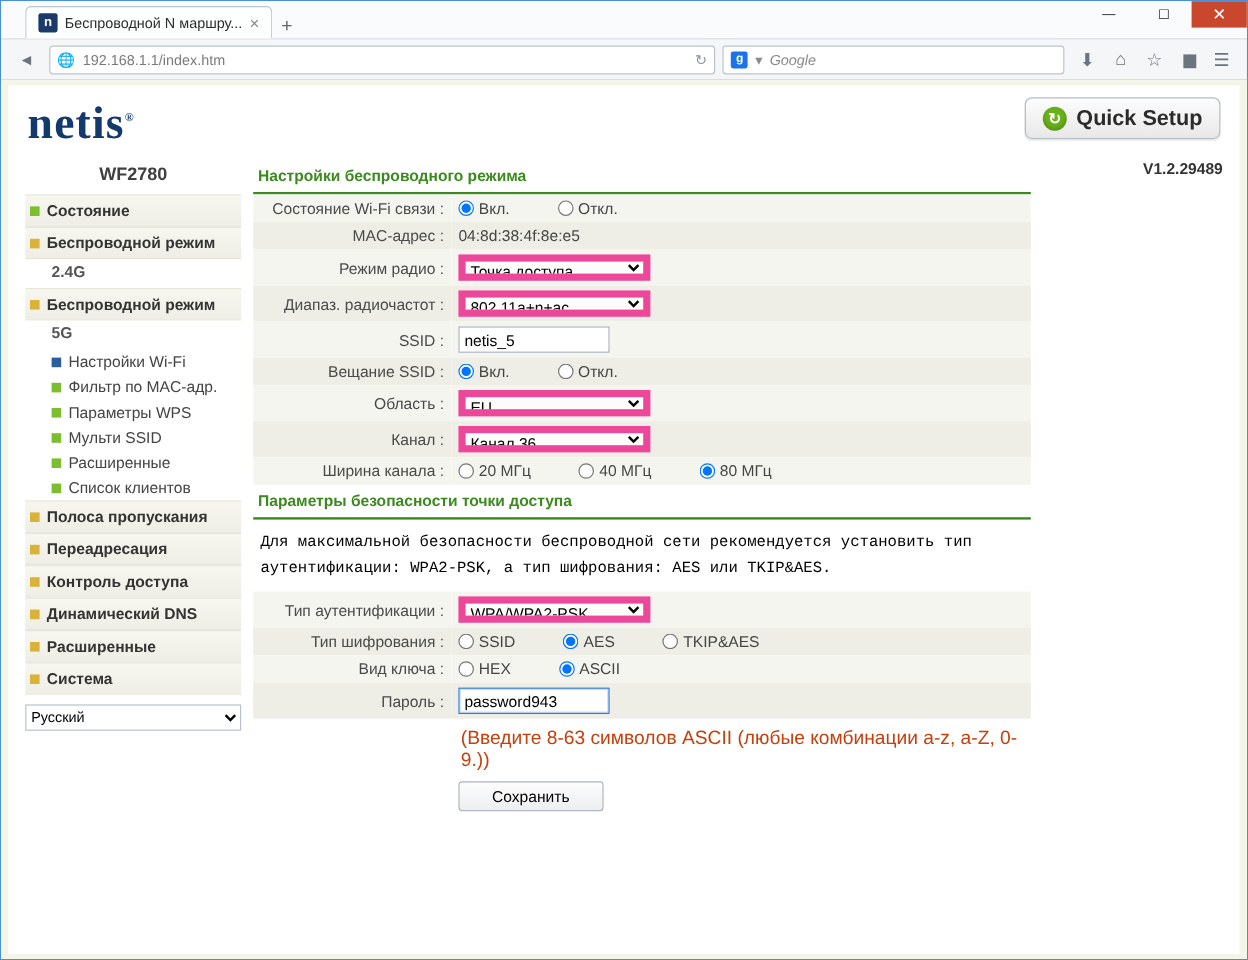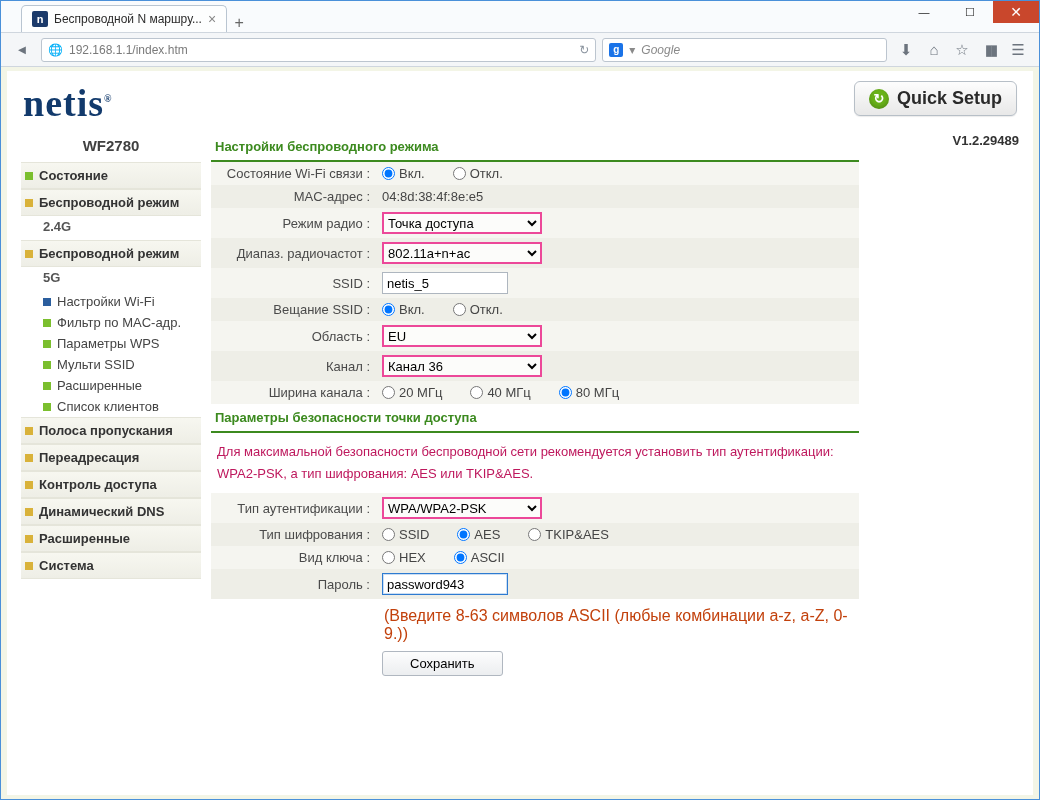--- a/index.html
+++ b/index.html
@@ -62,24 +62,24 @@
   
   .section-title { color: #3c8a1f; font-weight: bold; padding: 6px 4px; border-bottom: 2px solid #3c8a1f; }
   .formtable { width: 100%; border-collapse: collapse; }
   .formtable tr:nth-child(odd)  td { background: #f5f5f0; }
   .formtable tr:nth-child(even) td { background: #eeeee7; }
   .formtable tr.override td { background: #fff !important; }
   .formtable td { padding: 4px 6px; vertical-align: middle; font-size: 13px; }
   .formtable td.label { width: 165px; text-align: right; color: #4a4a4a; }
   .formtable input[type=text] { width: 126px; height: 22px; border: 1px solid #aeb6bf; padding: 0 4px; font-size: 13px; }
   .formtable input.pwd { border-color: #2e7bd1; box-shadow: 0 0 0 1px rgba(46,123,209,.25) inset; }
-  .formtable select { width: 160px; height: 22px; border: 2px solid #ec4899; background: #fcfcfa; font-size: 13px; }
-  .radiogroup { display: flex; gap: 28px; align-items: flex-start; }
+  .formtable select { width: 160px; height: 22px; border: 6px solid #ec4899; background: #fcfcfa; font-size: 13px; }
+  .radiogroup { display: flex; gap: 40px; align-items: flex-start; }
   .radiogroup label { display: flex; align-items: center; gap: 4px; }
-  .advice { color: #be185d; padding: 8px 6px; line-height: 1.7; }
+  .advice { color: #000000; padding: 8px 6px; line-height: 1.7; font-family: Liberation Mono, monospace; }
   .hint { color: #c2410c; font-size: 16px; padding: 4px 0 0 2px; }
   .savebtn { margin-top: 8px; padding: 4px 27px; border: 1px solid #b0b7c0; background: linear-gradient(#fdfdfd,#eceef0); border-radius: 3px; font-size: 13px; }
 
 </style>
 </head>
 <body>
 
 <div class="browser-chrome">
   <div class="winbtns">
     <div class="winbtn">
@@ -195,20 +195,23 @@
               </div>
           <div class="side-item top">
                 <span class="sq orange"></span>
                 <span>Расширенные</span>
               </div>
           <div class="side-item top">
                 <span class="sq orange"></span>
                 <span>Система</span>
               </div>
         </div>
+        <select class="langsel">
+          <option>Русский</option>
+        </select>
       </div>
 
       <div class="rightcol">
         <div class="section-title">Настройки беспроводного режима</div>
         <table class="formtable">
           <tbody>
                 <tr>
             <td class="label">Состояние Wi-Fi связи :</td>
             <td>
               <div class="radiogroup">

